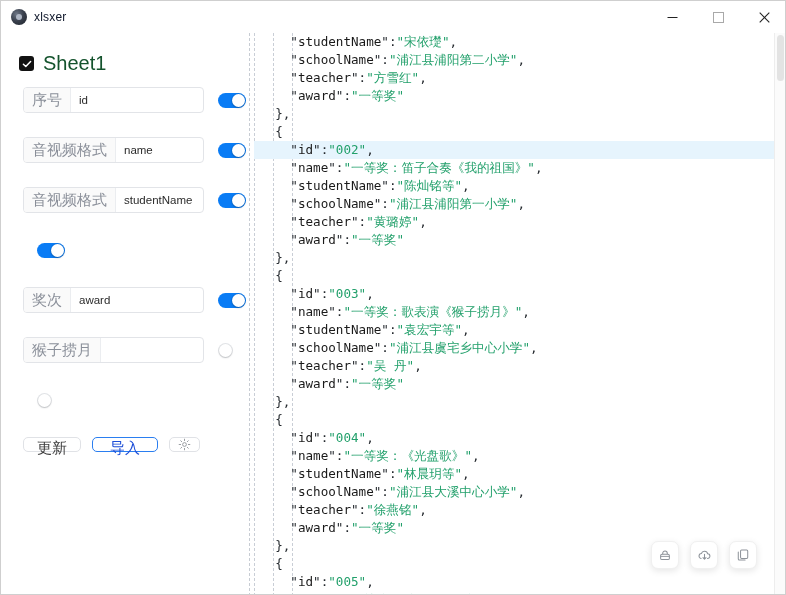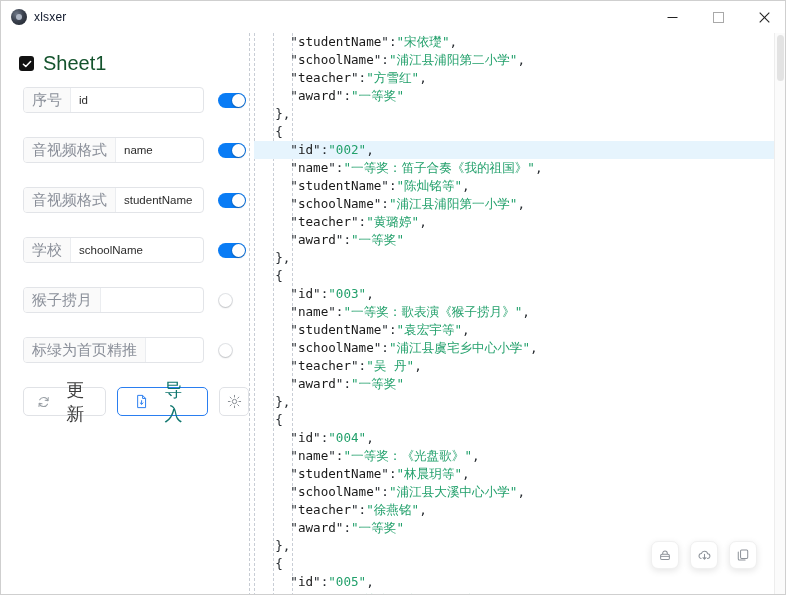--- a/index.html
+++ b/index.html
@@ -164,37 +164,38 @@
   .switch.off .knob { left: 1px; box-shadow: 0 1px 2px rgba(0,0,0,.16), 0 0 0 1px #e3e5e8; }
 
   
   .actionbar {
     display: flex;
     align-items: center;
     gap: 11px;
     margin: 9px 0 0 22px;
   }
   .btn {
-    height: 29px;
+    height: 15px;
     border-radius: 5px;
     border: 1px solid #e0e2e6;
     background: #ffffff;
     display: flex;
     align-items: center;
     justify-content: center;
     gap: 8px;
-    font-size: 18px;
+    font-size: 15px;
     color: #3d3d3d;
     cursor: pointer;
     font-family: "Liberation Sans", sans-serif;
     padding: 0 13px;
+    flex-direction: column;
   }
   .btn.primary {
     border: 1px solid #2a7ef0;
-    color: #0f766e;
+    color: #1d4ed8;
     padding: 0 17px;
     align-items: center;
   }
   .btn.icononly { padding: 0; width: 31px; }
 
   
   .divider {
     position: absolute;
     top: 32px; left: 248px;
     width: 1px; height: 563px;
@@ -349,42 +350,43 @@
         <div class="field-row">
           <div class="inputgroup">
             <span class="fl-label">音视频格式</span>
             <input class="fl-input" type="text" placeholder="" value="studentName" style="">
           </div>
           <div class="switch on">
             <div class="knob"></div>
           </div>
         </div>
         <div class="field-row">
+          <div class="switch on">
+            <div class="knob"></div>
+          </div>
+        </div>
+        <div class="field-row">
           <div class="inputgroup">
-            <span class="fl-label">学校</span>
-            <input class="fl-input" type="text" placeholder="" value="schoolName" style="">
+            <span class="fl-label">奖次</span>
+            <input class="fl-input" type="text" placeholder="" value="award" style="">
           </div>
           <div class="switch on">
             <div class="knob"></div>
           </div>
         </div>
         <div class="field-row">
           <div class="inputgroup">
             <span class="fl-label">猴子捞月</span>
             <input class="fl-input" type="text" placeholder="" style="">
           </div>
           <div class="switch off">
             <div class="knob"></div>
           </div>
         </div>
         <div class="field-row">
-          <div class="inputgroup">
-            <span class="fl-label">标绿为首页精推</span>
-            <input class="fl-input" type="text" placeholder="" style="">
-          </div>
           <div class="switch off">
             <div class="knob"></div>
           </div>
         </div>
       </div>
 
     <div class="actionbar">
       <button class="btn">
         <svg width="14" height="14" viewBox="0 0 16 16">
           <path d="M13.2 6.2A5.4 5.4 0 0 0 3.3 5.4" fill="none" stroke="#9aa0a6" stroke-width="1.3" stroke-linecap="round"></path>

